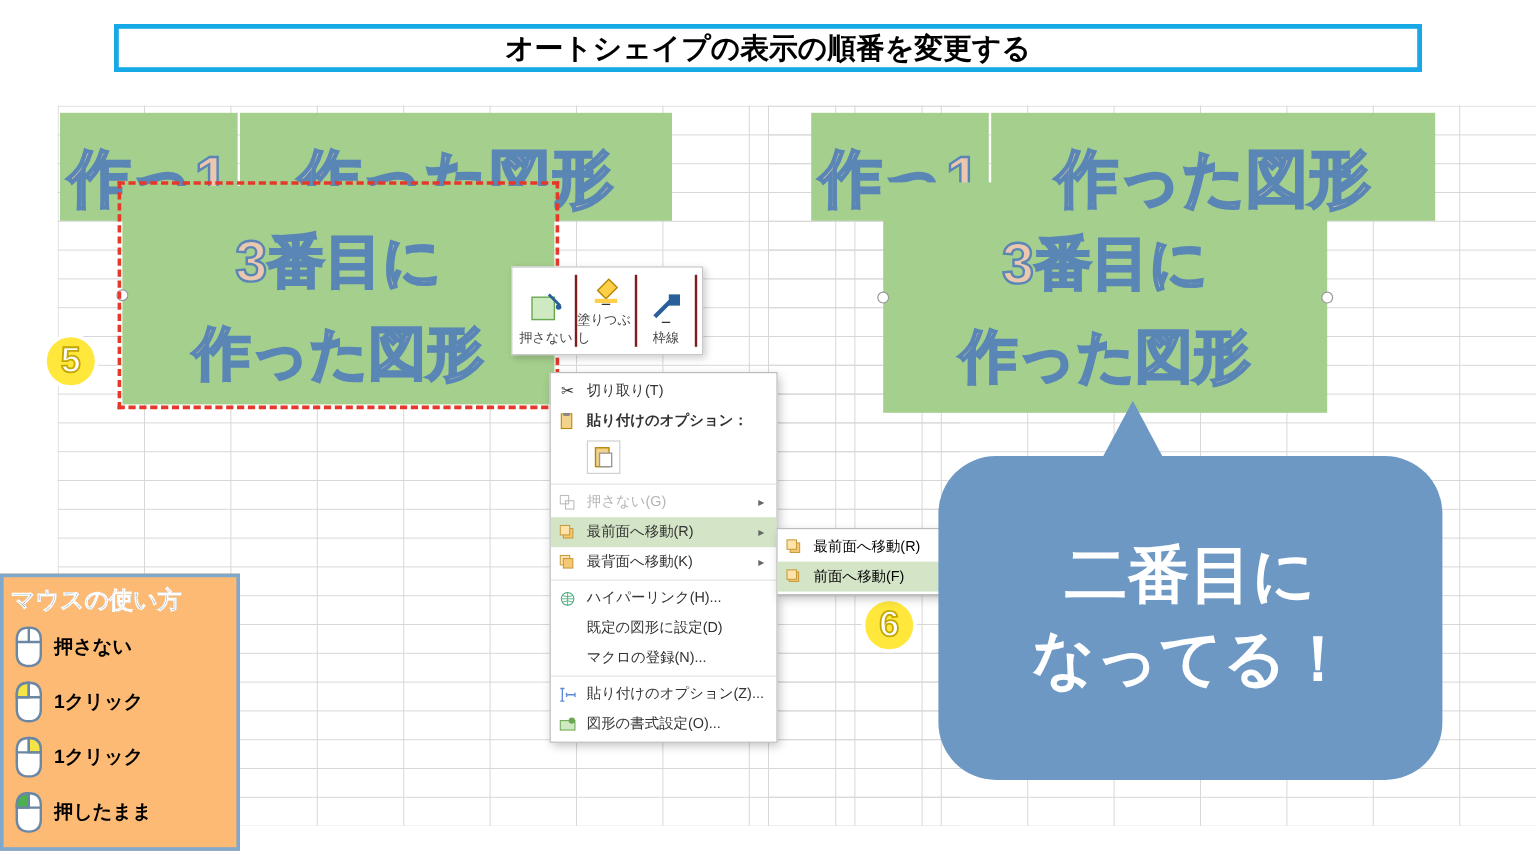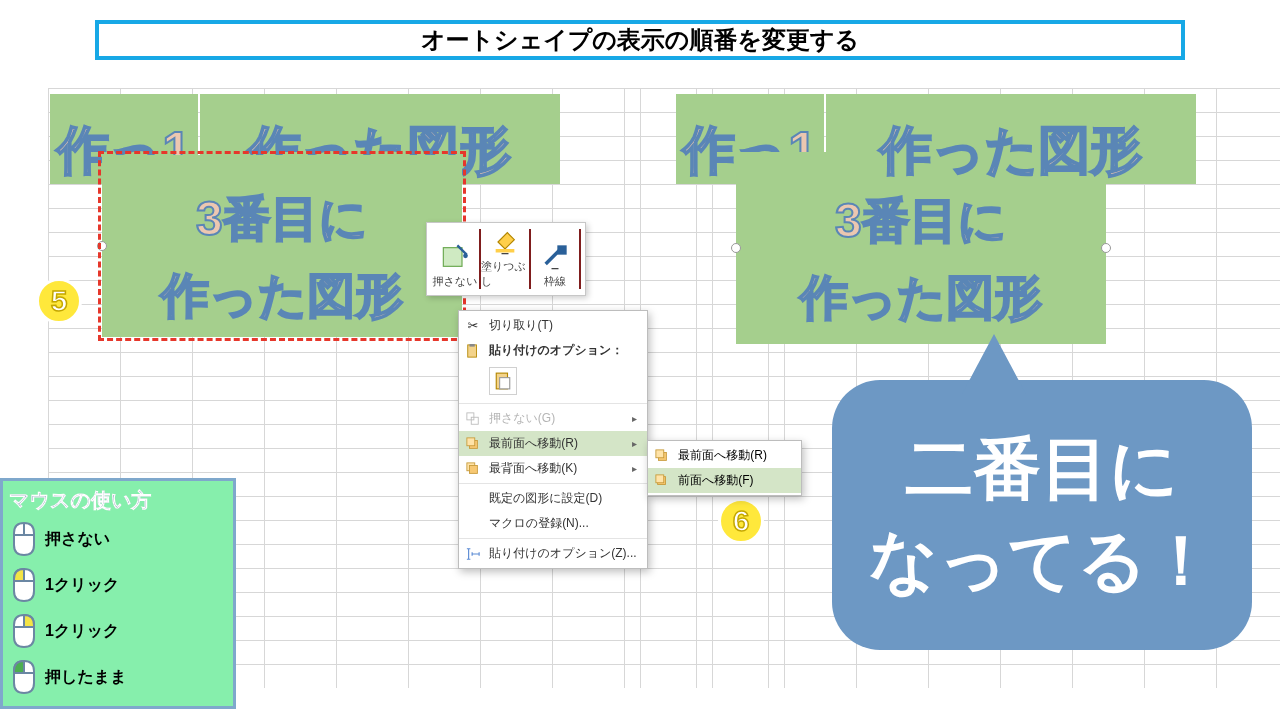--- a/index.html
+++ b/index.html
@@ -130,46 +130,46 @@
     width: 155px;
     background:#fff;
     border:1px solid #bdbdbd;
     box-shadow: 2px 3px 8px rgba(0,0,0,.25);
     font-size:12px;
     padding:2px 0;
   }
   
   .callout {
     position:absolute;
-    left: 832px; top: 380px;
+    left: 782px; top: 380px;
     width: 420px; height: 270px;
     background:#6d98c4;
     border-radius: 48px;
     display:flex; align-items:center; justify-content:center;
     color:#fff; font-weight:bold;
-    font-size: 68px;
+    font-size: 52px;
     line-height:1.35;
     text-align:center;
   }
   .callout::before{
     content:"";
     position:absolute;
     top:-46px; left:130px;
     width:0; height:0;
     border-left: 32px solid transparent;
     border-right: 32px solid transparent;
     border-bottom: 60px solid #6d98c4;
   }
   
   .legend {
     position:absolute;
     left:0px; top:478px;
-    width:236px;
+    width:200px;
     border:3px solid #7fa8cc;
-    background:#86efac;
+    background:#fdba74;
     padding:6px 6px 6px 6px;
   }
   .legend-title{
     font-size:20px; font-weight:bold;
     color:#4a6a90;
     -webkit-text-stroke: 0.5px #fff;
     margin-bottom:2px;
   }
   .legend-row{
     display:flex; align-items:center; gap:6px;
@@ -310,35 +310,53 @@
       <svg viewBox="0 0 16 16" width="14" height="14">
           <rect x="1" y="1" width="9" height="9" fill="#ffe3a8" stroke="#c79a3a"></rect>
           <rect x="4" y="4" width="9" height="9" fill="#f7c873" stroke="#c79a3a"></rect>
         </svg>
     </span>
     <span class="ctx-label">最背面へ移動(K)</span>
     <span class="ctx-arrow">▸</span>
   </div>
   <div class="ctx-sep"></div>
   <div class="ctx-item">
+    <span class="ctx-icon">
+      <svg viewBox="0 0 16 16" width="14" height="14">
+          <circle cx="8" cy="8" r="6" fill="none" stroke="#4a7"></circle>
+          <path d="M2 8 H14 M8 2 V14 M3 5 Q8 7 13 5 M3 11 Q8 9 13 11" stroke="#4a7" fill="none" stroke-width="0.8"></path>
+        </svg>
+    </span>
+    <span class="ctx-label">ハイパーリンク(H)...</span>
+  </div>
+  <div class="ctx-item">
     <span class="ctx-icon"></span>
     <span class="ctx-label">既定の図形に設定(D)</span>
   </div>
   <div class="ctx-item">
     <span class="ctx-icon"></span>
     <span class="ctx-label">マクロの登録(N)...</span>
   </div>
   <div class="ctx-sep"></div>
   <div class="ctx-item">
     <span class="ctx-icon">
       <svg viewBox="0 0 16 16" width="14" height="14">
           <path d="M3 2 V14 M1 2 H5 M1 14 H5 M7 8 H15 M7 6 V10 M15 6 V10" stroke="#5b8bd4" stroke-width="1.3" fill="none"></path>
         </svg>
     </span>
     <span class="ctx-label">貼り付けのオプション(Z)...</span>
+  </div>
+  <div class="ctx-item">
+    <span class="ctx-icon">
+      <svg viewBox="0 0 16 16" width="14" height="14">
+          <rect x="1" y="4" width="14" height="9" fill="#cfeac2" stroke="#6aa84f"></rect>
+          <circle cx="12" cy="4" r="3" fill="#6aa84f"></circle>
+        </svg>
+    </span>
+    <span class="ctx-label">図形の書式設定(O)...</span>
   </div>
 </div>
 
 <div class="ctx-submenu">
   <div class="ctx-item">
     <span class="ctx-icon">
       <svg viewBox="0 0 16 16" width="14" height="14">
           <rect x="4" y="4" width="9" height="9" fill="#f7c873" stroke="#c79a3a"></rect>
           <rect x="1" y="1" width="9" height="9" fill="#ffe3a8" stroke="#c79a3a"></rect>
         </svg>

